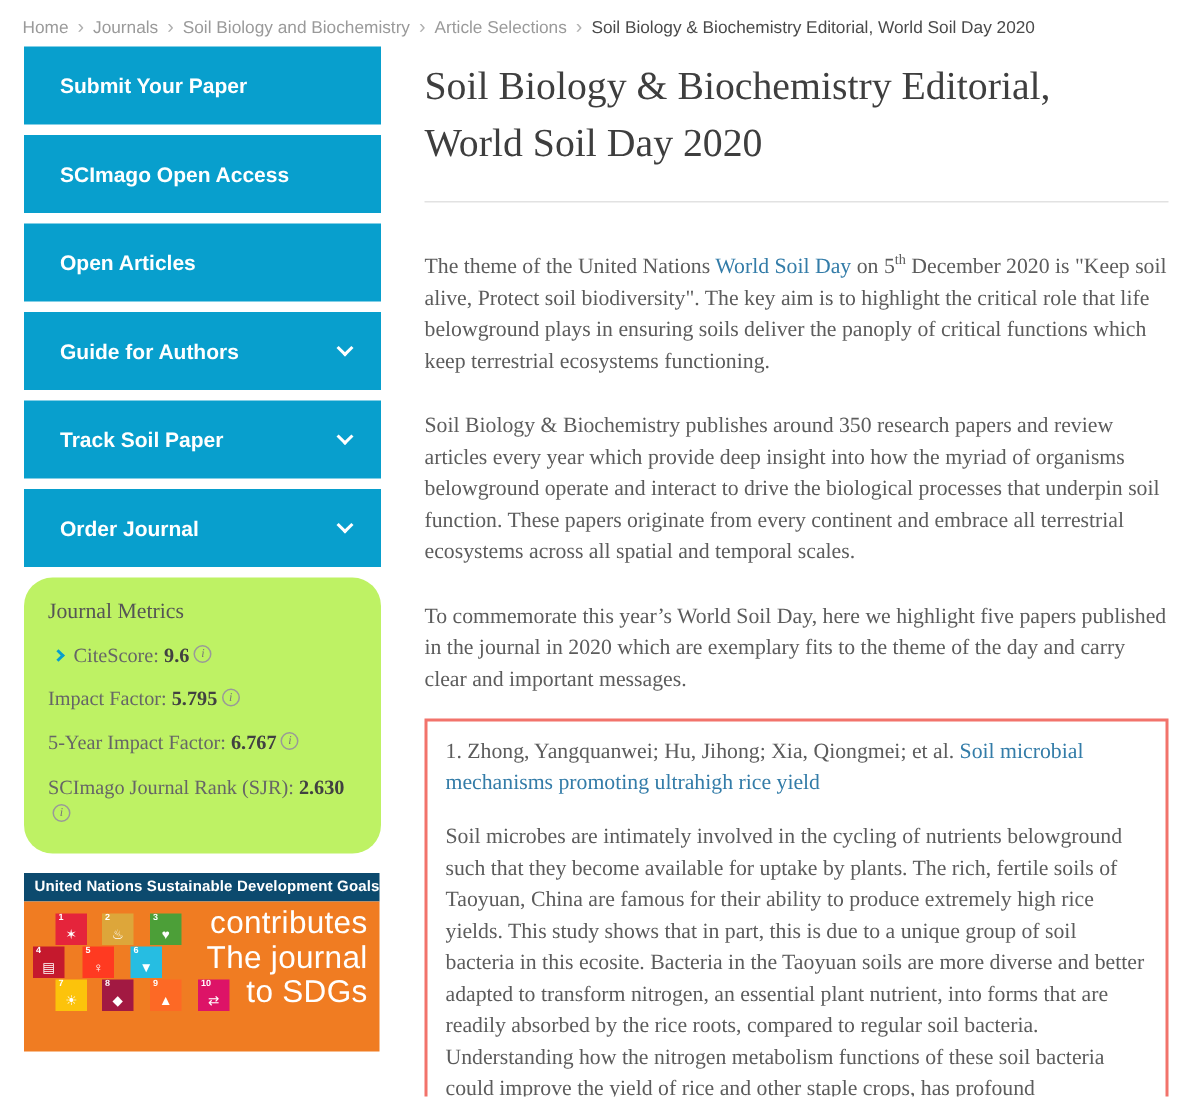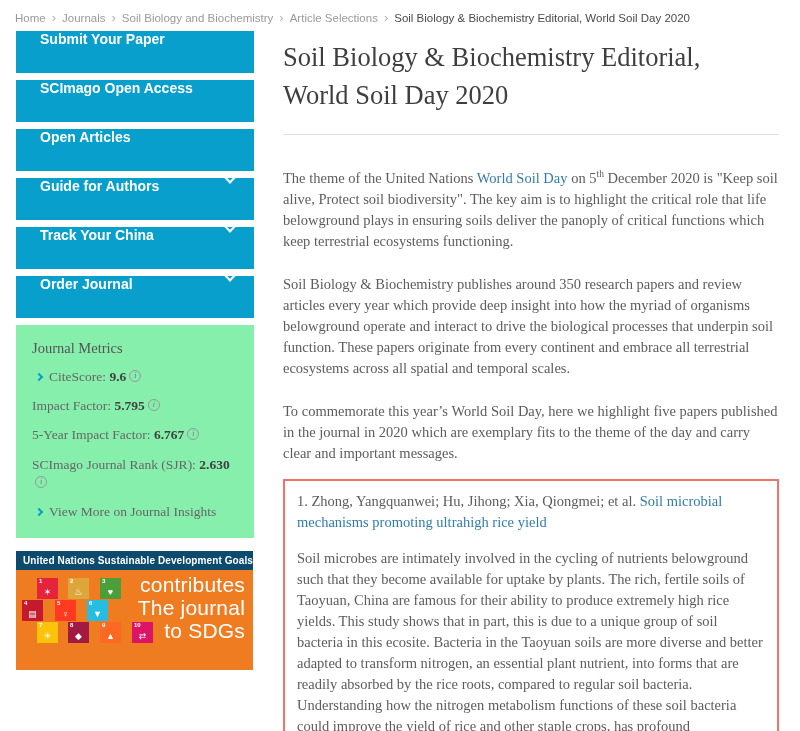--- a/index.html
+++ b/index.html
@@ -20,35 +20,35 @@
   .breadcrumb .sep { color:#b0b0b0; margin:0 6px; font-size:13px; }
   .breadcrumb .current { color:#4a4a4a; }
 
   
   .layout { display:flex; align-items:flex-start; }
   .sidebar { width:238px; margin-left:16px; flex:none; }
   .main { flex:1; padding:0 21px 0 29px; }
 
   
   .side-btn {
-    display:flex; justify-content:space-between;
-    height:42px; margin-bottom:7px; padding:0 20px 0 24px;
+    display:flex; align-items:center; justify-content:space-between;
+    height:52px; margin-bottom:7px; padding:0 20px 0 24px;
     background:#089FCD; border:none; width:100%;
     color:#fff; font-family:"Liberation Sans", sans-serif;
     font-size:14px; font-weight:600; text-align:left; cursor:pointer;
   }
   .chev-down {
     display:inline-block; width:8px; height:8px;
     border-right:2px solid #fff; border-bottom:2px solid #fff;
     transform:rotate(45deg); margin-top:-4px;
   }
   
   .metrics {
-    background:#86efac; margin-top:4px; padding:15px 16px 17px 16px;
-    font-size:13.5px; color:#666;
+    background:#bef264; margin-top:4px; padding:15px 16px 17px 16px;
+    font-size:13.5px; color:#666;border-radius:19px;
   }
   .metrics-title { font-size:14.5px; color:#555; margin-bottom:4px; }
   .metric-row { margin-top:11px; line-height:1.35; }
   .metric-row b { color:#414141; }
   .chev-right {
     display:inline-block; width:6px; height:6px;
     border-right:2px solid #089FCD; border-top:2px solid #089FCD;
     transform:rotate(45deg); margin:0 7px 1px 2px;
   }
   .info-icon {
@@ -113,21 +113,21 @@
       <span>SCImago Open Access</span>
     </button>
     <button class="side-btn">
       <span>Open Articles</span>
     </button>
     <button class="side-btn">
       <span>Guide for Authors</span>
       <span class="chev-down"></span>
     </button>
     <button class="side-btn">
-      <span>Track Your China</span>
+      <span>Track Soil Paper</span>
       <span class="chev-down"></span>
     </button>
     <button class="side-btn">
       <span>Order Journal</span>
       <span class="chev-down"></span>
     </button>
 
     <div class="metrics">
       <div class="metrics-title">Journal Metrics</div>
 
@@ -145,23 +145,20 @@
         <span>5-Year Impact Factor:</span>
         <b>6.767</b><span class="info-icon">i</span>
       </div>
 
 
       <div class="metric-row">
         <span>SCImago Journal Rank (SJR):</span>
         <b>2.630</b><span class="info-icon">i</span>
       </div>
 
-      <div class="metric-row indent-row">
-        <span class="chev-right"></span><span>View More on Journal Insights</span>
-      </div>
     </div>
 
     <div class="sdg">
       <div class="sdg-header">United Nations Sustainable Development Goals</div>
       <div class="sdg-body">
         <span class="sdg-tile" style="left: 21px; top: 8px; background-color: rgb(229, 36, 59);">
             <span class="tn">1</span>
             <span class="tg">✶</span>
           </span>
         <span class="sdg-tile" style="left: 52px; top: 8px; background-color: rgb(221, 166, 58);">

